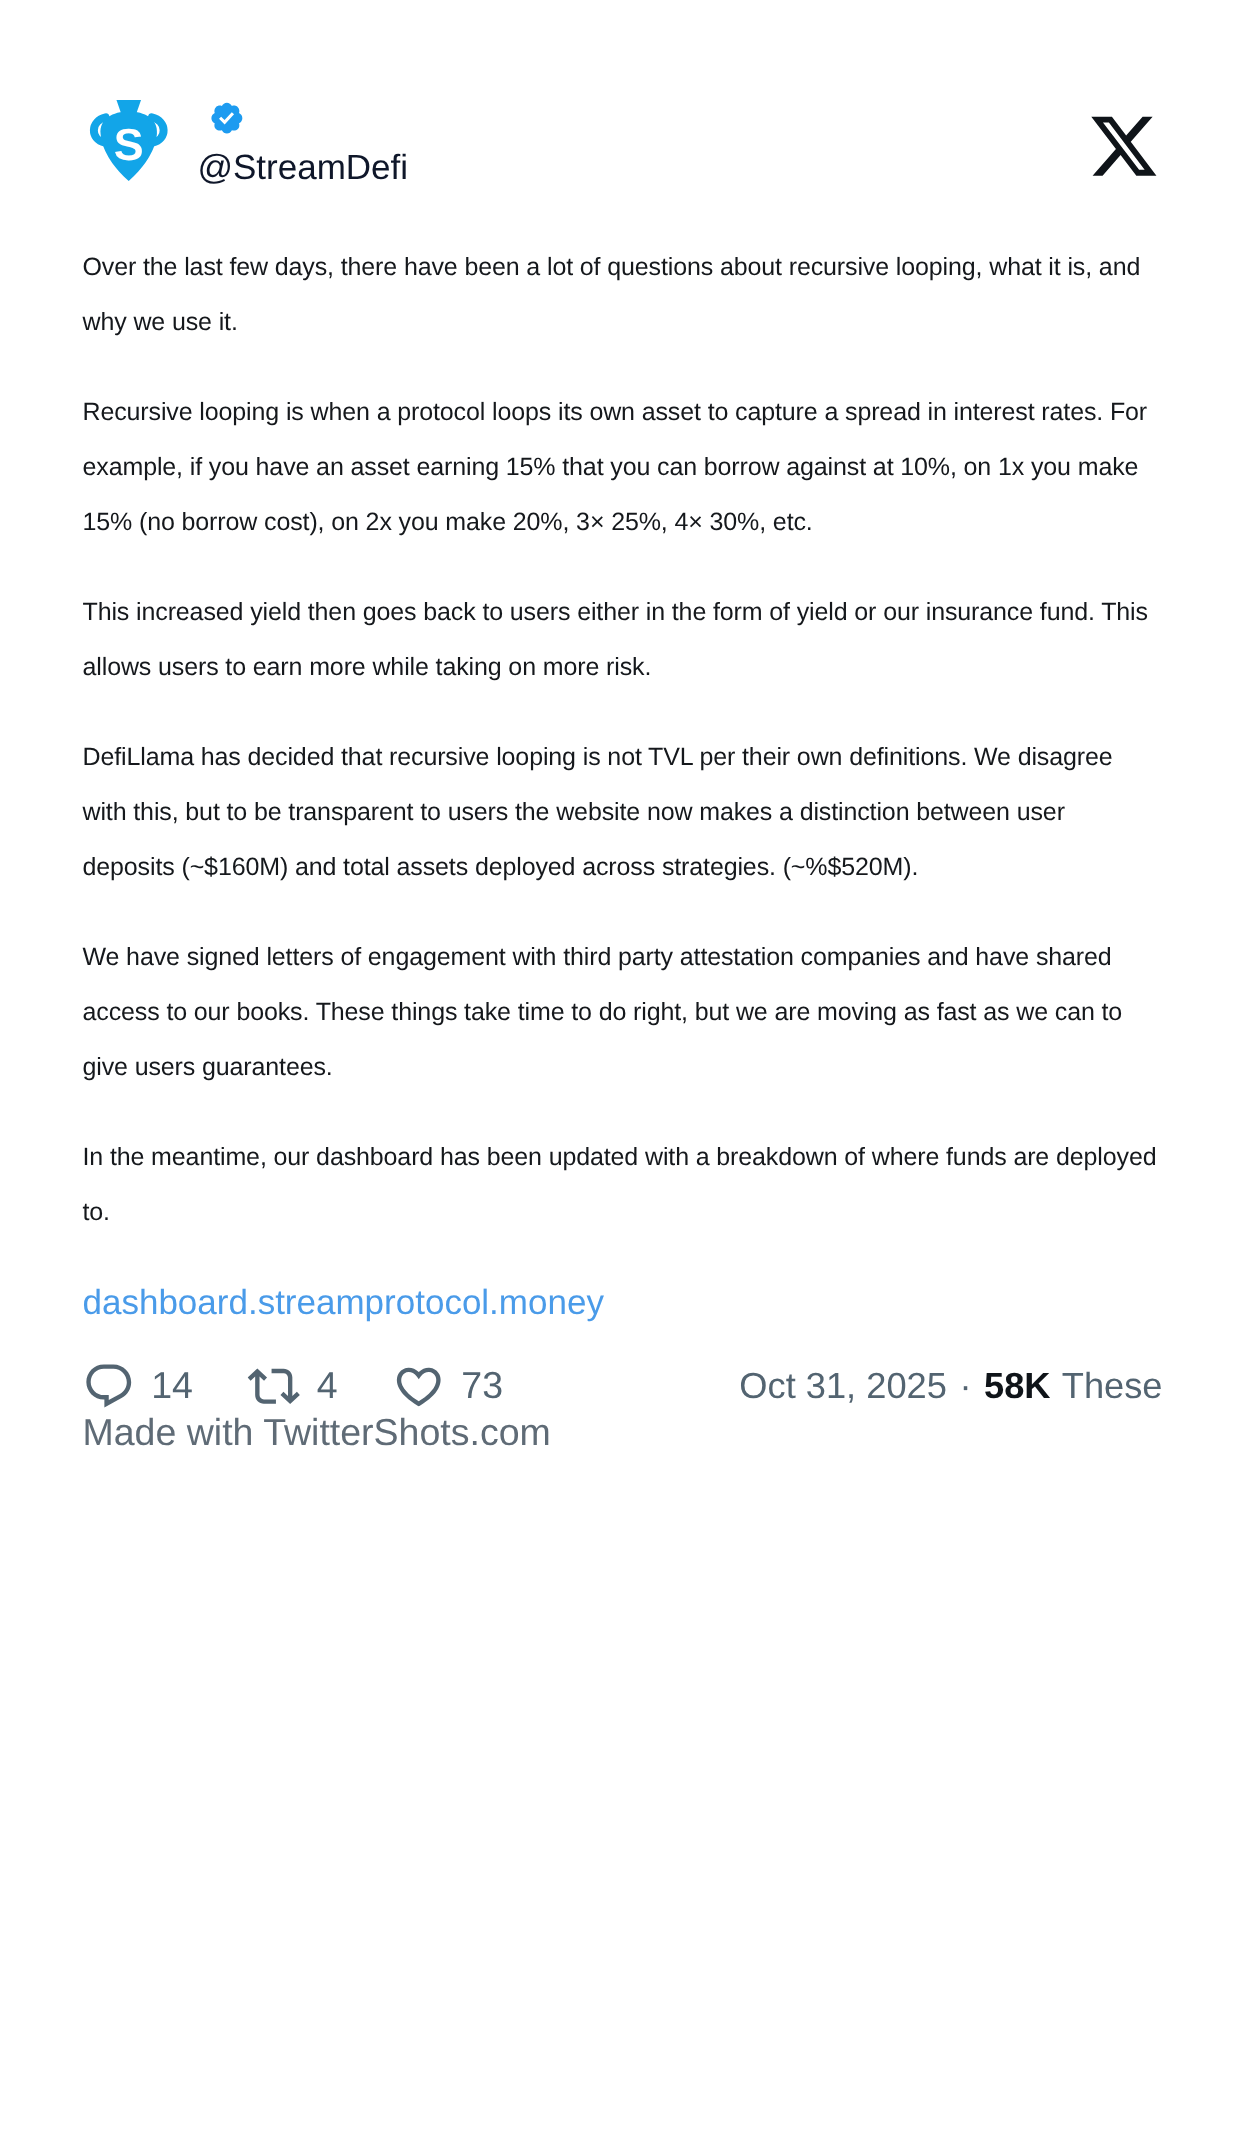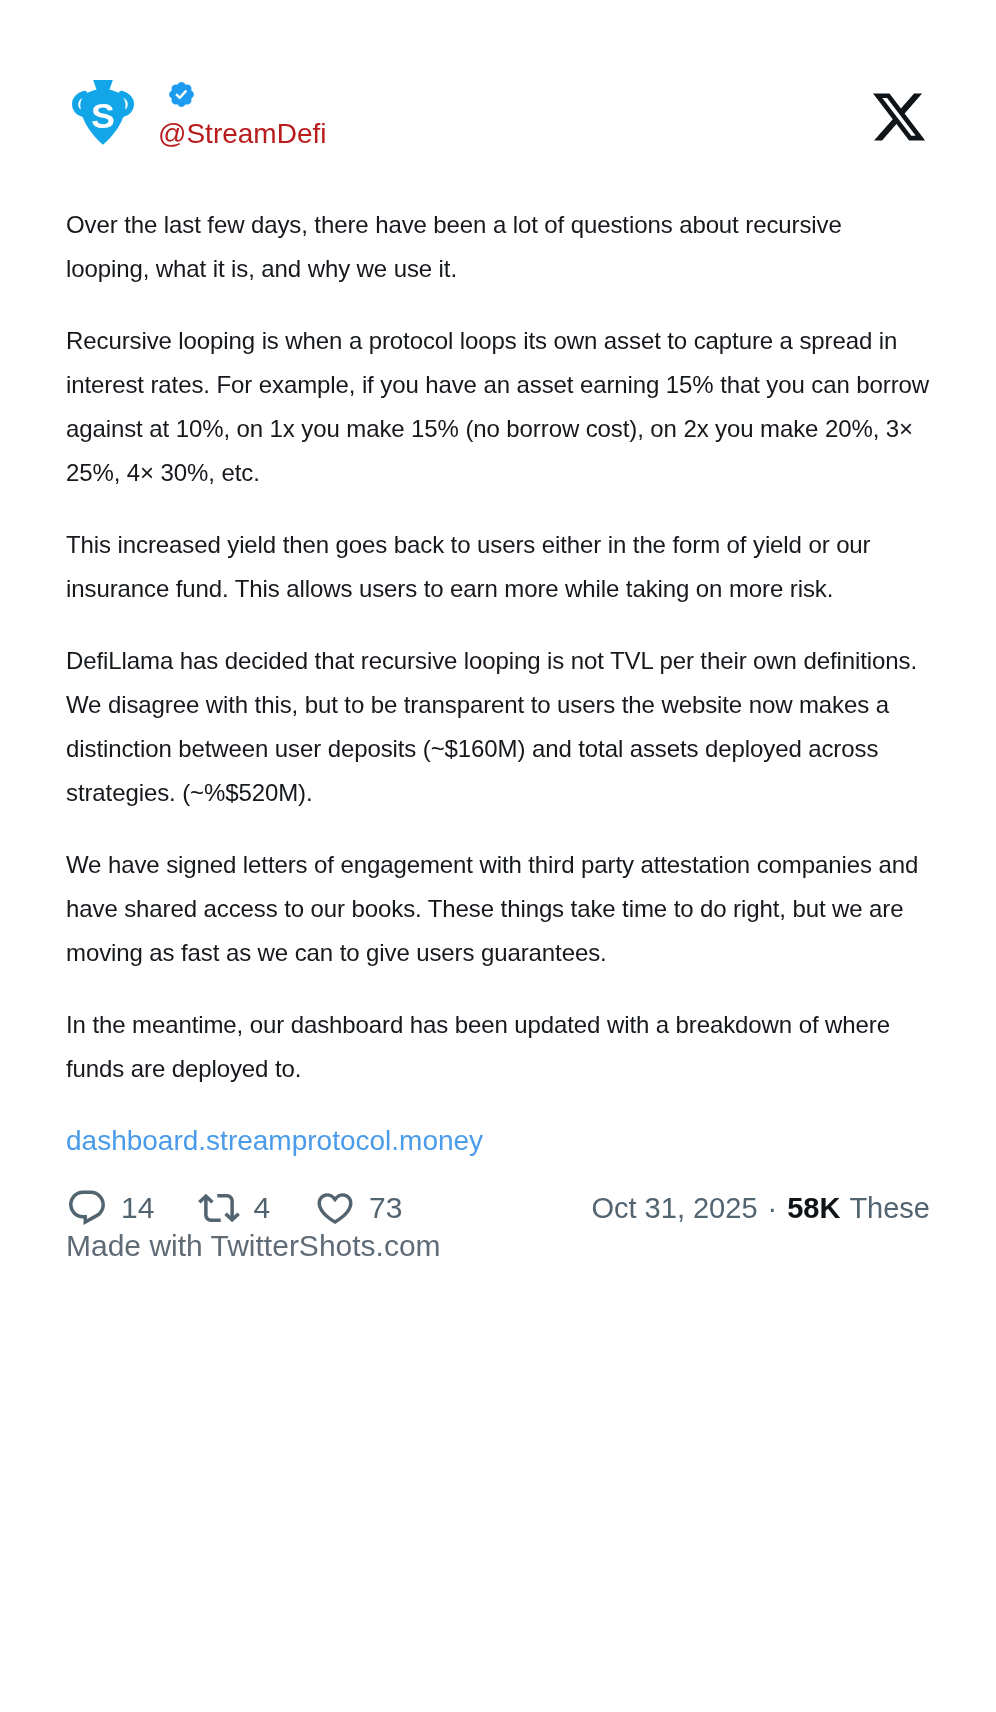--- a/index.html
+++ b/index.html
@@ -20,29 +20,29 @@
   .avatar { width: 74px; height: 74px; flex: 0 0 auto; cursor: pointer; }
   .avatar svg { width: 74px; height: 74px; display: block; }
   .id-block { margin-left: 18px; flex: 1 1 auto; padding-top: 4px; }
   .name-row { display: flex; align-items: center; }
   .display-name {
     font-size: 32px; font-weight: 700; color: #0f1419;
     letter-spacing: -0.2px; cursor: pointer;
   }
   .badge { margin-left: 9px; width: 29px; height: 29px; }
   .badge svg { width: 29px; height: 29px; display: block; }
-  .handle { margin-top: 9px; font-size: 28px; color: #b91c1c; cursor: pointer; }
+  .handle { margin-top: 9px; font-size: 28px; color: #0f172a; cursor: pointer; }
   .x-logo { width: 62px; height: 58px; margin-top: 12px; flex: 0 0 auto; cursor: pointer; }
   .x-logo svg { width: 62px; height: 58px; display: block; }
 
   
   .tweet-body {
-    margin-top: 53px;
+    margin-top: 42px;
     max-width: 864px;
-    font-size: 24px;
+    font-size: 20px;
     line-height: 44px;
     letter-spacing: -0.1px;
     color: #15181c;
   }
   .tweet-body p { margin: 0 0 28px 0; }
   .tweet-link {
     display: block;
     margin-top: 12px;
     font-size: 28px;
     line-height: 44px;

